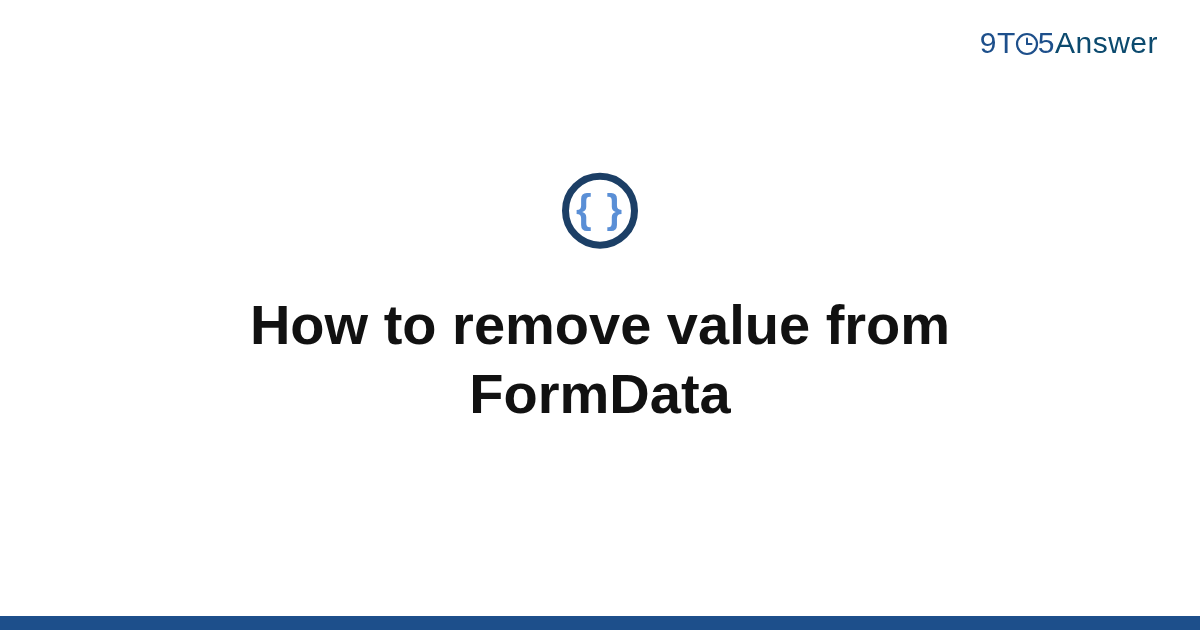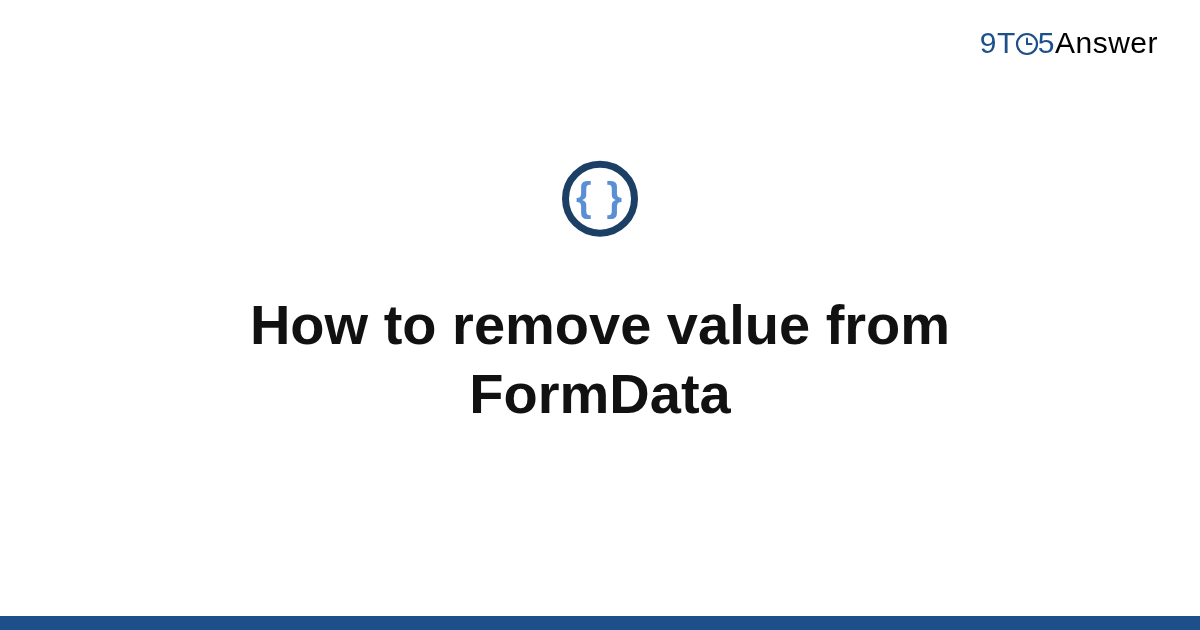--- a/index.html
+++ b/index.html
@@ -20,21 +20,21 @@
     color: #1d4f8b;
   }
   .logo .nine { color: #1d4f8b; }
   .logo .t    { color: #1d4f8b; }
   .logo .clock {
     display: inline-block;
     vertical-align: -3px;
     margin: 0 -1px;
   }
   .logo .five  { color: #1d4f8b; }
-  .logo .answer { color: #000000; font-weight: 400; }
+  .logo .answer { color: #0c4a6e; font-weight: 400; }
 
   .center {
     position: absolute;
     top: 48%;
     left: 50%;
     transform: translate(-50%, -50%);
     width: 100%;
     text-align: center;
     padding: 0 80px;
   }
@@ -58,21 +58,21 @@
     transform: translateY(-2px);
     font-family: "Segoe UI", Arial, sans-serif;
   }
 
   h1.title {
     font-size: 56px;
     font-weight: 700;
     color: #111;
     line-height: 1.22;
     max-width: 960px;
-    margin: 16px auto;
+    margin: 4px auto;
   }
 
   .footer-bar {
     position: absolute;
     left: 0;
     right: 0;
     bottom: 0;
     height: 14px;
     background: #1d4f8b;
   }

